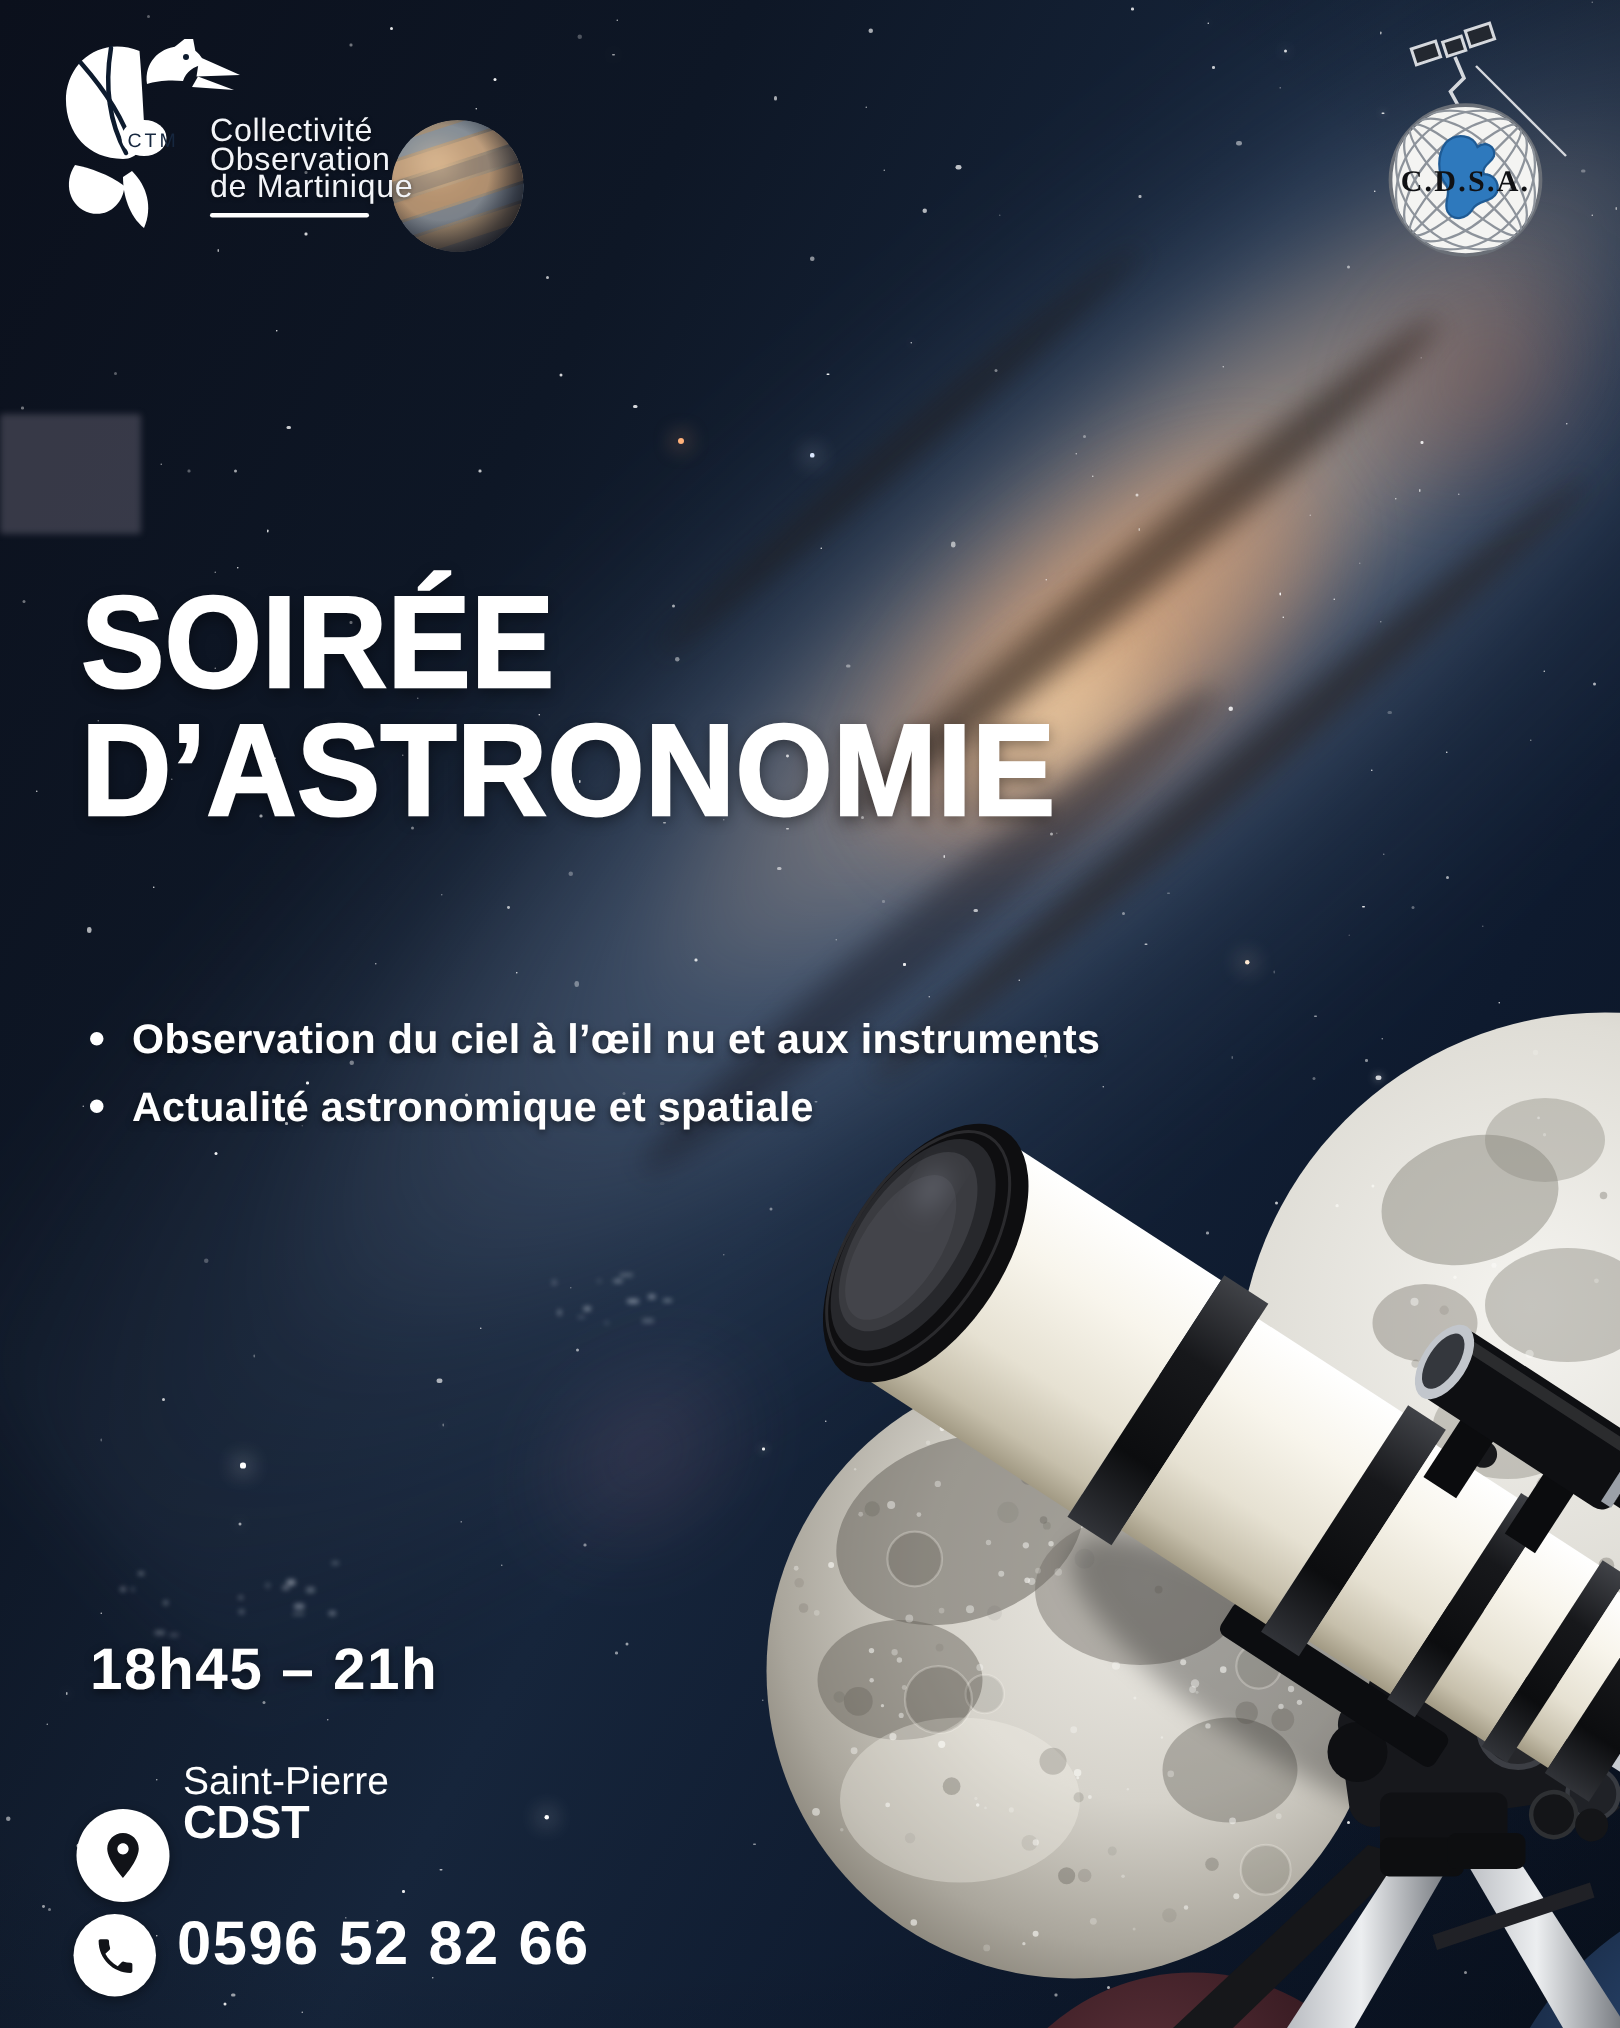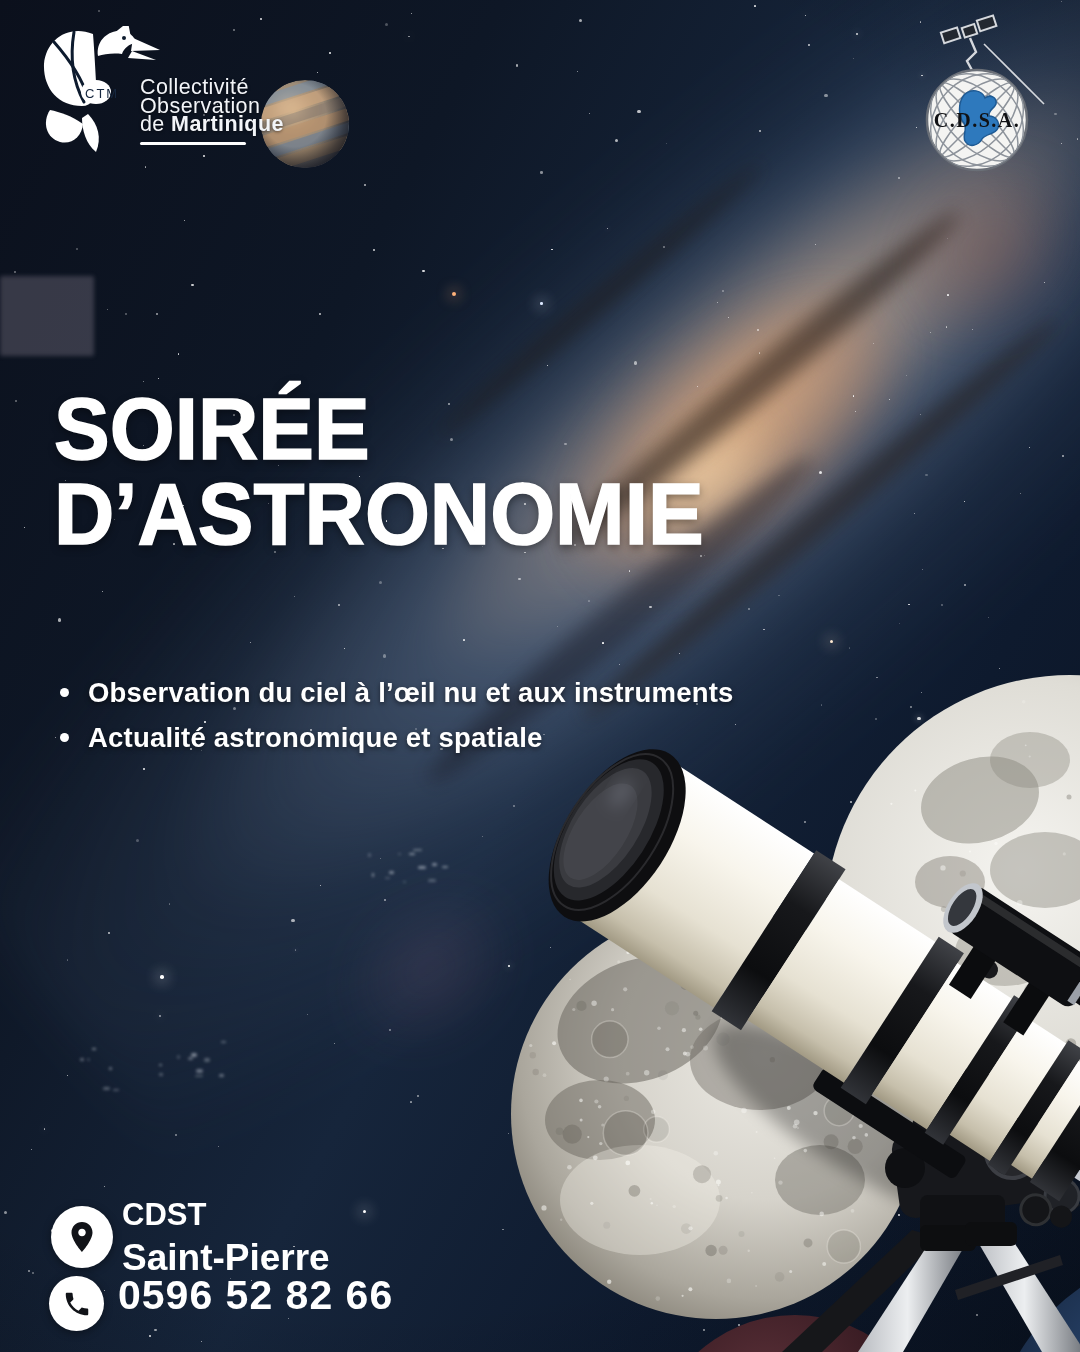--- a/index.html
+++ b/index.html
@@ -38,42 +38,42 @@
   .left-artifact{left:0;top:276px;width:94px;height:80px;background:rgba(125,120,138,.38);
     filter:blur(2px);border-radius:2px;}
   .smudge{position:absolute;background:rgba(235,240,248,.8);border-radius:2px;filter:blur(1.6px);}
   
   .scene{position:absolute;left:0;top:0;z-index:2;}
   
   .ctm-logo{left:38px;top:26px;z-index:10;width:330px;height:135px;}
   .ctm-bird{position:absolute;left:0;top:0;}
   .ctm-text{position:absolute;left:102px;top:52px;font-size:21.5px;line-height:18.5px;
     letter-spacing:.4px;color:#f2f4f8;text-shadow:0 1px 3px rgba(0,0,0,.5);}
-  .ctm-text b{font-weight:700;}
+  .ctm-text b{font-weight:400;}
   .ctm-underline{margin-top:8px;width:106px;height:3px;background:#fff;border-radius:2px;}
   .cdsa-logo{left:916px;top:12px;z-index:10;}
   
   .title{left:54px;top:386px;z-index:10;font-size:87px;line-height:85px;font-weight:700;
     letter-spacing:0;-webkit-text-stroke:1.5px #fff;transform:scaleX(.96);transform-origin:left top;
     text-shadow:0 3px 10px rgba(0,0,0,.45);}
   
   .bullets{left:58px;top:674px;z-index:10;margin:0;padding:0;list-style:none;
     font-size:27.5px;font-weight:700;letter-spacing:.2px;text-shadow:0 2px 5px rgba(0,0,0,.5);}
   .bullets li{position:relative;padding-left:30px;margin-bottom:8px;line-height:37px;white-space:pre-line;}
   .bullets li::before{content:"";position:absolute;left:2px;top:14px;width:9px;height:9px;
     border-radius:50%;background:#fff;}
   
   .schedule{left:60px;top:1092px;z-index:10;font-size:39px;font-weight:700;letter-spacing:1px;
     text-shadow:0 2px 6px rgba(0,0,0,.5);}
   .icon-circle{z-index:10;background:#fff;border-radius:50%;display:flex;align-items:center;
     justify-content:center;box-shadow:0 2px 8px rgba(0,0,0,.4);}
   .pin-circle{left:51px;top:1206px;width:62px;height:62px;}
   .phone-circle{left:49px;top:1276px;width:55px;height:55px;}
   .venue{left:122px;top:1197px;z-index:10;font-size:31px;font-weight:700;}
-  .city{left:122px;top:1237px;z-index:10;font-size:37px;font-weight:700;}
+  .city{left:122px;top:1172px;z-index:10;font-size:26px;font-weight:400;}
   .phone{left:118px;top:1272px;z-index:10;font-size:41px;font-weight:700;letter-spacing:1px;}
 </style>
 </head>
 <body>
 
 <div class="poster">
 
   <div class="sky">
     <div class="mw-band"></div>
     <div class="mw-core"></div>
@@ -824,20 +824,21 @@
   <div class="abs title">
     <div>SOIRÉE</div>
     <div>D’ASTRONOMIE</div>
   </div>
 
   <ul class="abs bullets">
     <li>Observation du ciel à l’œil nu et aux instruments</li>
     <li>Actualité astronomique et spatiale</li>
   </ul>
 
+  <div class="abs schedule">18h45 – 21h</div>
 
   <div class="abs icon-circle pin-circle">
     <svg width="36" height="36" viewBox="0 0 24 24">
       <path fill="#111318" d="M12 2C8.1 2 5 5.1 5 9c0 5.2 7 13 7 13s7-7.8 7-13c0-3.9-3.1-7-7-7zm0 9.5c-1.4 0-2.5-1.1-2.5-2.5S10.6 6.5 12 6.5s2.5 1.1 2.5 2.5S13.4 11.5 12 11.5z"></path>
     </svg>
   </div>
   <div class="abs venue">CDST</div>
   <div class="abs city">Saint-Pierre</div>
   <div class="abs icon-circle phone-circle">
     <svg width="30" height="30" viewBox="0 0 24 24">

